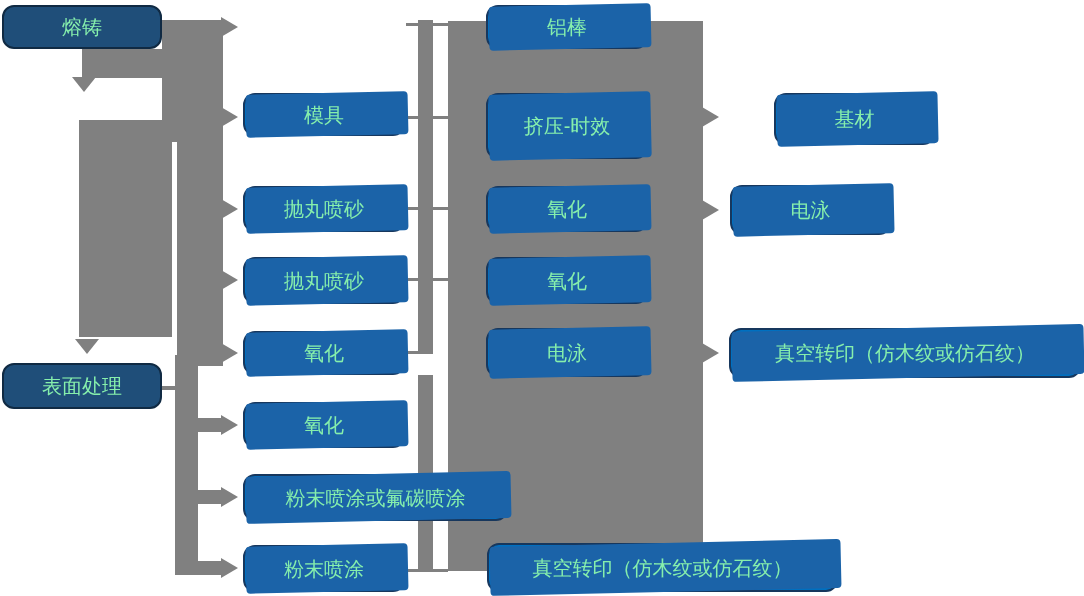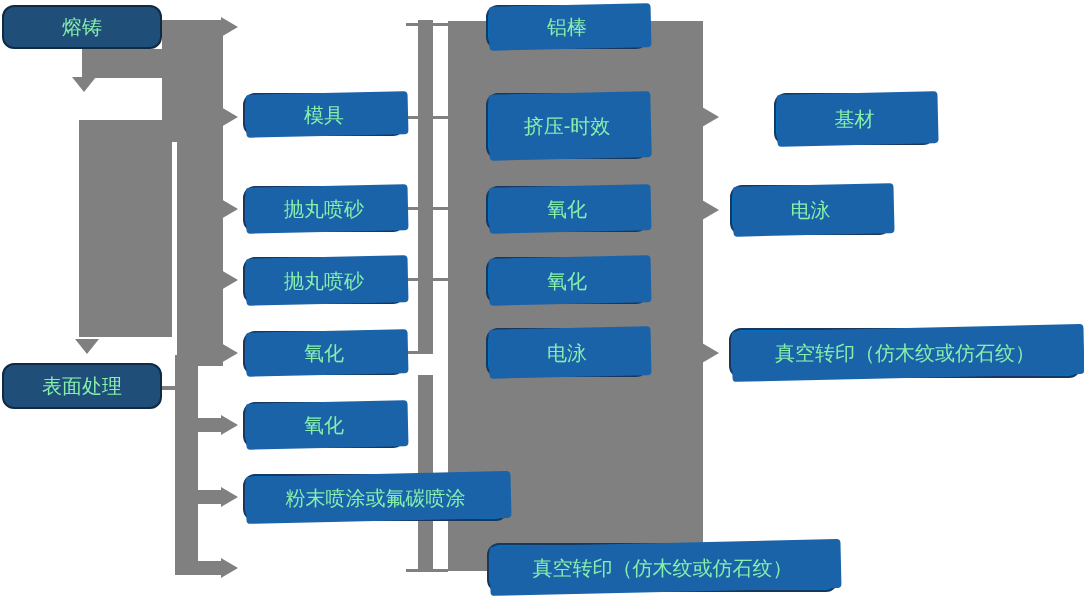--- a/index.html
+++ b/index.html
@@ -94,20 +94,23 @@
     </div>
   <div class="node lite" style="left:243px;top:331px;width:162px;height:44px;">
       <span>氧化</span>
     </div>
   <div class="node lite" style="left:243px;top:402px;width:162px;height:46px;">
       <span>氧化</span>
     </div>
   <div class="node lite" style="left:243px;top:474px;width:265px;height:47px;">
       <span>粉末喷涂或氟碳喷涂</span>
     </div>
+  <div class="node lite" style="left:243px;top:545px;width:162px;height:47px;">
+      <span>粉末喷涂</span>
+    </div>
 
   <div class="node lite" style="left:486px;top:5px;width:162px;height:44px;">
       <span>铝棒</span>
     </div>
   <div class="node lite" style="left:486px;top:93px;width:162px;height:66px;">
       <span>挤压-时效</span>
     </div>
   <div class="node lite" style="left:486px;top:186px;width:162px;height:46px;">
       <span>氧化</span>
     </div>

